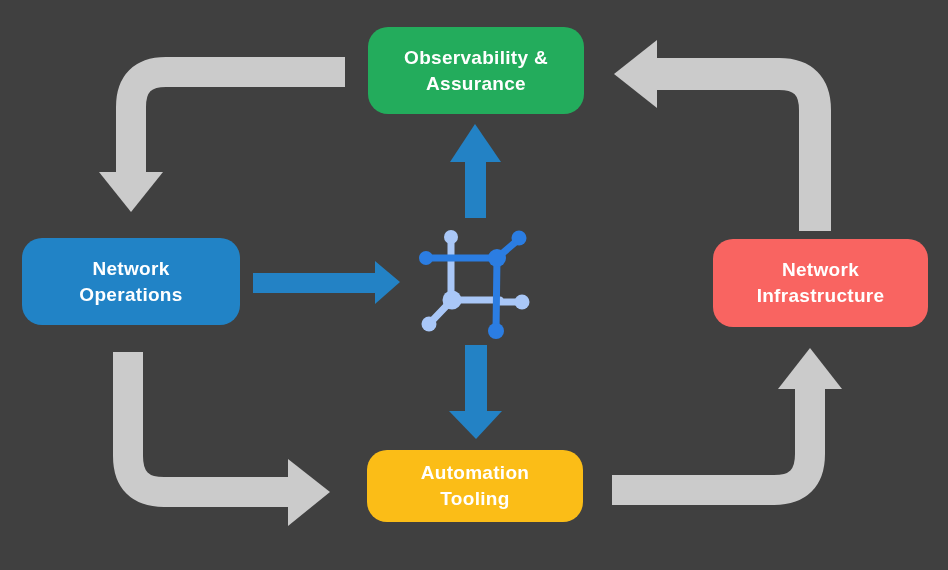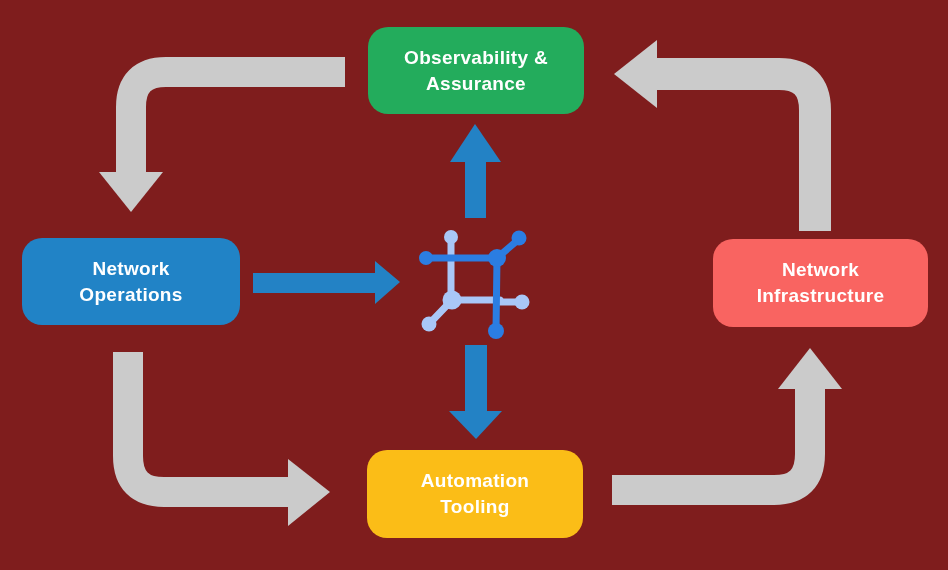--- a/index.html
+++ b/index.html
@@ -29,26 +29,26 @@
     text-align: center;
     font-size: 19px;
     font-weight: 700;
     line-height: 26px;
     letter-spacing: 0.3px;
     white-space: pre-line;
   }
   .node-observability { left: 368px; top: 27px;  width: 216px; height: 87px; }
   .node-operations    { left: 22px;  top: 238px; width: 218px; height: 87px; }
   .node-infrastructure{ left: 713px; top: 239px; width: 215px; height: 88px; }
-  .node-automation    { left: 367px; top: 450px; width: 216px; height: 88px; }
+  .node-automation    { left: 367px; top: 450px; width: 216px; height: 72px; }
 </style>
 </head>
 <body>
 
-<div class="stage" style="background: #7f1d1d;">
+<div class="stage" style="background: #404040;">
 
   <svg class="layer" width="948" height="570" viewBox="0 0 948 570">
 
     <g>
       <path d="M 345 72 L 166 72 Q 131 72 131 107 L 131 174" fill="none" stroke-width="30" stroke="#CBCBCB"></path>
       <polygon points="99,172 163,172 131,212" fill="#CBCBCB"></polygon>
     </g>
 
     <g>
       <path d="M 815 231 L 815 110 Q 815 74 779 74 L 656 74" fill="none" stroke-width="32" stroke="#CBCBCB"></path>

